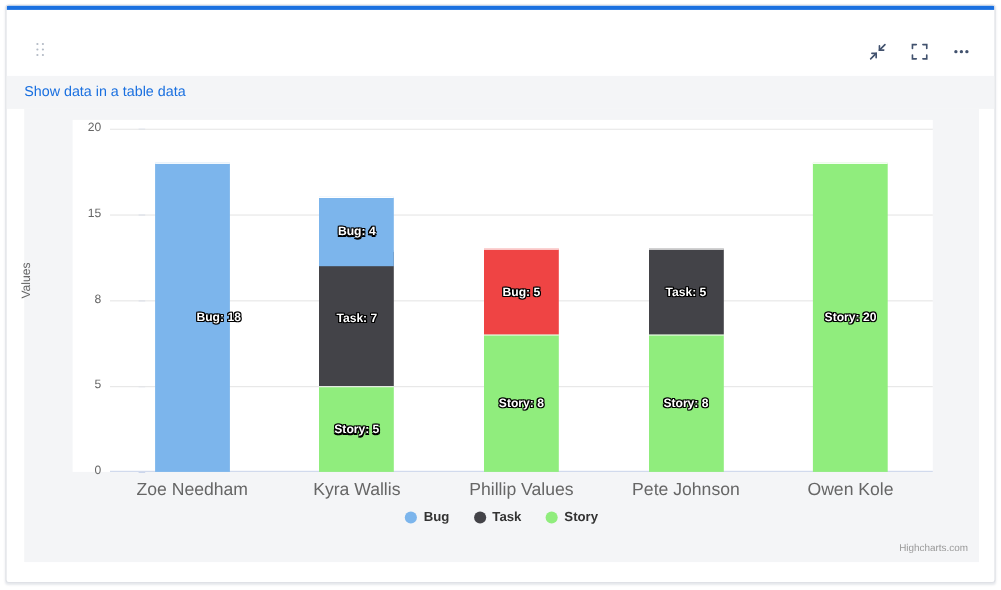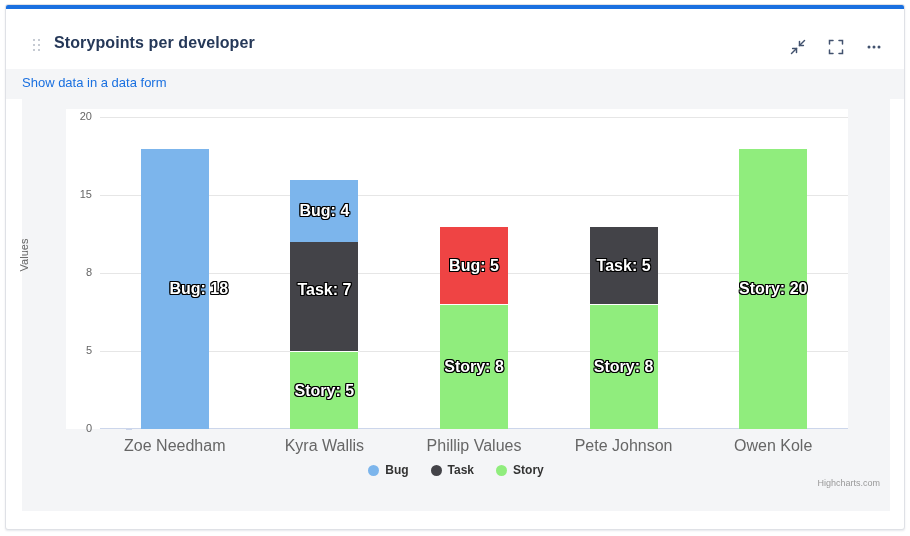--- a/index.html
+++ b/index.html
@@ -205,21 +205,21 @@
     position: absolute;
     left: 0;
     width: 100%;
     box-sizing: border-box;
     border-top: 1px solid #ffffff;
     display: flex;
     align-items: center;
     justify-content: center;
   }
   .seg-label {
-    font-size: 16px;
+    font-size: 11px;
     font-weight: bold;
     color: #ffffff;
     text-shadow:
       -1px -1px 0 #000, 1px -1px 0 #000,
       -1px 1px 0 #000, 1px 1px 0 #000,
       0 -1px 0 #000, 0 1px 0 #000,
       -1px 0 0 #000, 1px 0 0 #000;
     white-space: nowrap;
     pointer-events: none;
     text-align: right;
@@ -259,42 +259,41 @@
   }
   .legend-text {
     font-size: 12px;
     font-weight: bold;
     color: #333333;
   }
 
   .credits {
     position: absolute;
     right: 10px;
-    bottom: 23px;
+    bottom: 8px;
     font-size: 9px;
     color: #999999;
     cursor: pointer;
   }
 </style>
 </head>
 <body>
 
 <div class="card">
   <div class="card-accent"></div>
 
   <div class="card-header">
     <div class="drag-handle">
       <i></i>
         <i></i>
         <i></i>
         <i></i>
         <i></i>
         <i></i>
     </div>
-    <div class="card-title">Storypoints per developer</div>
 
     <div class="header-actions">
       <div class="icon-btn">
         <svg width="16" height="16" viewBox="0 0 16 16">
           <g stroke="#42526e" stroke-width="1.5" fill="none" stroke-linecap="round">
             <path d="M14.5 1.5 L9.5 6.5"></path>
             <path d="M9.5 2.6 L9.5 6.5 L13.4 6.5"></path>
             <path d="M1.5 14.5 L6.5 9.5"></path>
             <path d="M6.5 13.4 L6.5 9.5 L2.6 9.5"></path>
           </g>
@@ -316,21 +315,21 @@
             <circle cx="4" cy="8" r="1.5"></circle>
             <circle cx="9" cy="8" r="1.5"></circle>
             <circle cx="14" cy="8" r="1.5"></circle>
           </g>
         </svg>
       </div>
     </div>
   </div>
 
   <div class="linkbar">
-    <a class="table-link">Show data in a data form</a>
+    <a class="table-link">Show data in a table data</a>
   </div>
 
   <div class="chart-panel">
     <div class="plot-bg"></div>
 
     <div class="yaxis-title">Values</div>
     <div class="ytick-wrap" id="ytick-wrap">
         <div class="ytick" style="top: 312px;">0</div>
         <div class="ytick-mark" style="top: 312px;"></div>
         <div class="ytick" style="top: 234px;">5</div>

